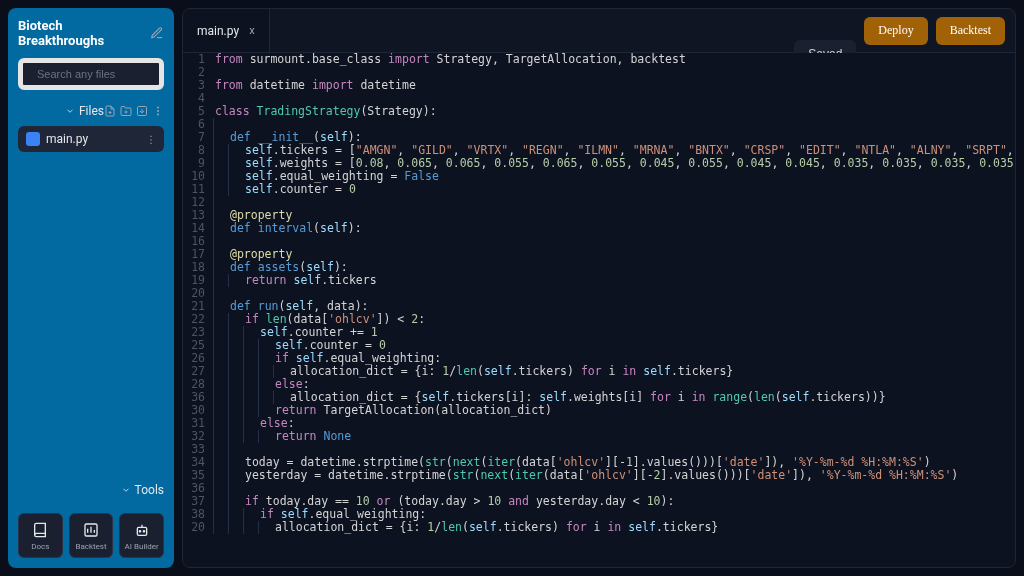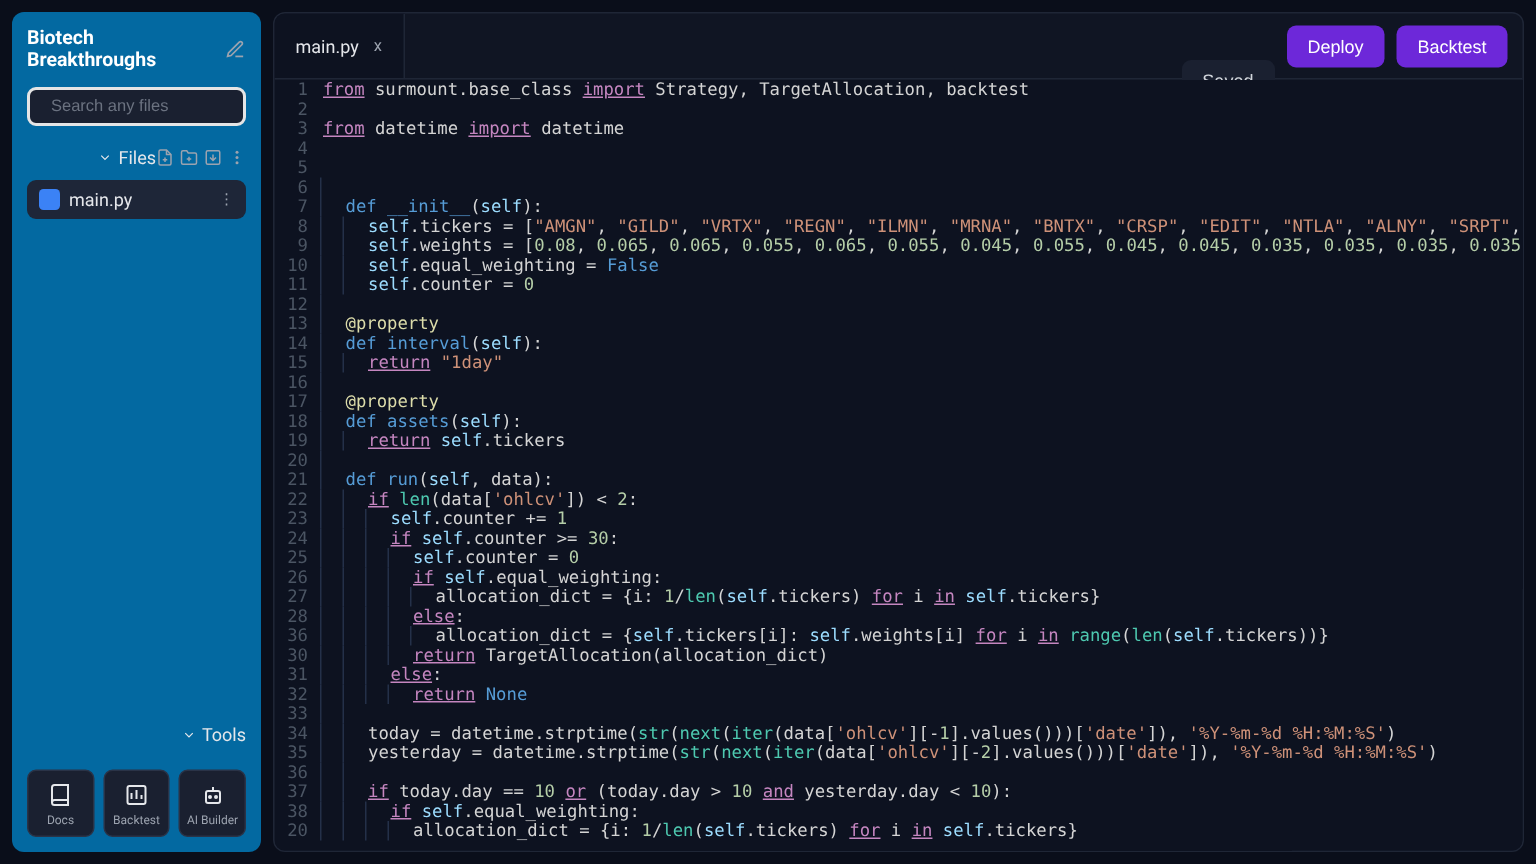--- a/index.html
+++ b/index.html
@@ -40,21 +40,21 @@
   width: 14px;
   height: 14px;
   color: #9ca3af;
   cursor: pointer;
 }
 
 .search-box {
   display: flex;
   align-items: center;
   background: #1a2030;
-  border: 2px solid #e5e5e5;
+  border: 5px solid #e5e5e5;
   border-radius: 6px;
   padding: 5px 8px;
   margin-bottom: 12px;
 }
 
 .search-icon-svg {
   width: 12px;
   height: 12px;
   color: #6b7280;
   margin-right: 6px;
@@ -206,21 +206,21 @@
   border-radius: 6px;
   font-size: 12px;
   display: flex;
   align-items: center;
   margin-left: 8px;
   cursor: pointer;
   border: none;
 }
 
 .btn-ghost { background: #1a2030; color: #d1d5db; margin-top: 46px; }
-.btn-primary { background: #6d28d9; color: #fff; }
+.btn-primary { background: #a16207; color: #fff; font-family: Liberation Serif, serif; }
 
 .editor {
   flex: 1;
   overflow: auto;
   background: #0d1220;
   font-family: "SF Mono", Monaco, Consolas, monospace;
   font-size: 11.5px;
   line-height: 1.1;
 }
 
@@ -247,21 +247,21 @@
   width: 15px;
   border-left: 1px solid #243049;
   height: 100%;
 }
 
 .code-content {
   white-space: pre;
   padding-left: 2px;
 }
 
-.tk-kw { color: #c586c0; text-decoration: underline; }
+.tk-kw { color: #c586c0; }
 .tk-fn { color: #569cd6; }
 .tk-str { color: #ce9178; }
 .tk-num { color: #b5cea8; }
 .tk-op { color: #d4d4d4; }
 .tk-self { color: #9cdcfe; }
 .tk-dec { color: #dcdcaa; }
 .tk-builtin { color: #4ec9b0; }
 .tk-bool { color: #569cd6; }
 .tk-def { color: #569cd6; }
 .tk-none { color: #569cd6; }
@@ -391,20 +391,21 @@
         <div class="code-content"><span class="tk-kw">from</span><span class="tk-op"> datetime </span><span class="tk-kw">import</span><span class="tk-op"> datetime</span></div>
       </div>
       <div class="code-line">
         <div class="gutter">4</div>
         <div class="guides"></div>
         <div class="code-content"></div>
       </div>
       <div class="code-line">
         <div class="gutter">5</div>
         <div class="guides"></div>
+        <div class="code-content"><span class="tk-kw">class</span><span class="tk-op"> </span><span class="tk-builtin">TradingStrategy</span><span class="tk-op">(Strategy):</span></div>
       </div>
       <div class="code-line">
         <div class="gutter">6</div>
         <div class="guides">
           <div class="guide"></div>
         </div>
         <div class="code-content"></div>
       </div>
       <div class="code-line">
         <div class="gutter">7</div>
@@ -460,28 +461,20 @@
         <div class="code-content"><span class="tk-dec">@property</span></div>
       </div>
       <div class="code-line">
         <div class="gutter">14</div>
         <div class="guides">
           <div class="guide"></div>
         </div>
         <div class="code-content"><span class="tk-def">def</span><span class="tk-op"> </span><span class="tk-fn">interval</span><span class="tk-op">(</span><span class="tk-self">self</span><span class="tk-op">):</span></div>
       </div>
       <div class="code-line">
-        <div class="gutter">15</div>
-        <div class="guides">
-          <div class="guide"></div>
-          <div class="guide"></div>
-        </div>
-        <div class="code-content"><span class="tk-kw">return</span><span class="tk-op"> </span><span class="tk-str">"1day"</span></div>
-      </div>
-      <div class="code-line">
         <div class="gutter">16</div>
         <div class="guides">
           <div class="guide"></div>
         </div>
         <div class="code-content"></div>
       </div>
       <div class="code-line">
         <div class="gutter">17</div>
         <div class="guides">
           <div class="guide"></div>
@@ -528,29 +521,20 @@
       <div class="code-line">
         <div class="gutter">23</div>
         <div class="guides">
           <div class="guide"></div>
           <div class="guide"></div>
           <div class="guide"></div>
         </div>
         <div class="code-content"><span class="tk-self">self</span><span class="tk-op">.counter += </span><span class="tk-num">1</span></div>
       </div>
       <div class="code-line">
-        <div class="gutter">24</div>
-        <div class="guides">
-          <div class="guide"></div>
-          <div class="guide"></div>
-          <div class="guide"></div>
-        </div>
-        <div class="code-content"><span class="tk-kw">if</span><span class="tk-op"> </span><span class="tk-self">self</span><span class="tk-op">.counter &gt;= </span><span class="tk-num">30</span><span class="tk-op">:</span></div>
-      </div>
-      <div class="code-line">
         <div class="gutter">25</div>
         <div class="guides">
           <div class="guide"></div>
           <div class="guide"></div>
           <div class="guide"></div>
           <div class="guide"></div>
         </div>
         <div class="code-content"><span class="tk-self">self</span><span class="tk-op">.counter = </span><span class="tk-num">0</span></div>
       </div>
       <div class="code-line">

